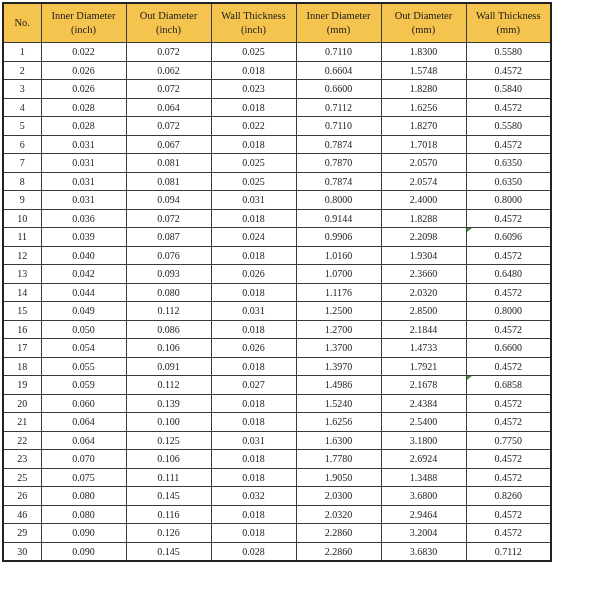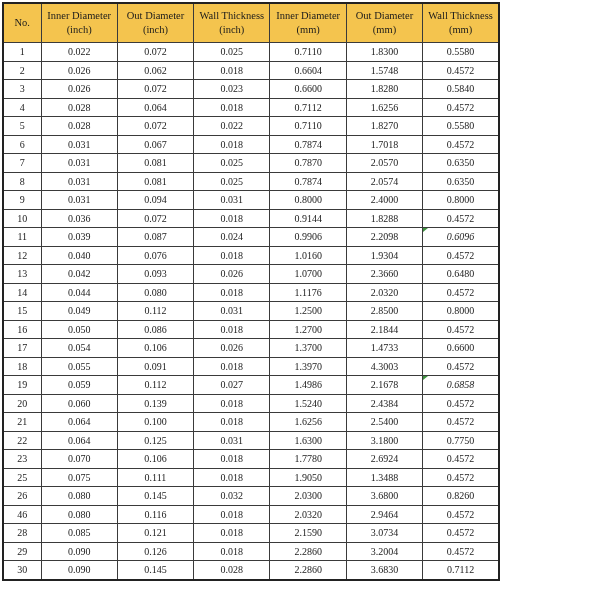--- a/index.html
+++ b/index.html
@@ -3,36 +3,36 @@
 <meta charset="utf-8">
 <style>
   html,body{margin:0;padding:0;}
   body{
     width:600px;height:600px;background:#ffffff;overflow:hidden;
     font-family:"Liberation Serif","DejaVu Serif",serif;
   }
   .page{width:600px;height:600px;}
   table{
     border-collapse:collapse;table-layout:fixed;
-    width:498px;margin:2px 0 0 2px;
+    width:550px;margin:2px 0 0 2px;
     color:var(--text-color,#1b1b1b);
     border:2px solid var(--outer-border,#222222);
     padding-left:46px;
   }
   col.col-no{width:38px;}
   th,td{
     border:1px solid var(--grid-color,#3a3a3a);
     text-align:center;vertical-align:middle;padding:0;overflow:hidden;
   }
   thead th{
     background:var(--header-bg,#F4C44E);
     height:38px;font-size:10.5px;font-weight:normal;line-height:1.35;
   }
   tbody td{height:17.5px;font-size:10px;}
-  td.mark{position:relative;font-style:italic;}
+  td.mark{position:relative;}
   td.mark::before{
     content:"";position:absolute;top:0;left:0;width:0;height:0;
     border-left:5px solid var(--mark-green,#3F9140);
     border-bottom:4px solid transparent;
   }
 </style>
 </head>
 <body>
 
 <div class="page">
@@ -230,21 +230,21 @@
           <td>1.3700</td>
           <td>1.4733</td>
           <td>0.6600</td>
         </tr>
         <tr>
           <td>18</td>
           <td>0.055</td>
           <td>0.091</td>
           <td>0.018</td>
           <td>1.3970</td>
-          <td>4.3003</td>
+          <td>1.7921</td>
           <td>0.4572</td>
         </tr>
         <tr>
           <td>19</td>
           <td>0.059</td>
           <td>0.112</td>
           <td>0.027</td>
           <td>1.4986</td>
           <td>2.1678</td>
           <td class="mark">0.6858</td>
@@ -306,29 +306,20 @@
         <tr>
           <td>46</td>
           <td>0.080</td>
           <td>0.116</td>
           <td>0.018</td>
           <td>2.0320</td>
           <td>2.9464</td>
           <td>0.4572</td>
         </tr>
         <tr>
-          <td>28</td>
-          <td>0.085</td>
-          <td>0.121</td>
-          <td>0.018</td>
-          <td>2.1590</td>
-          <td>3.0734</td>
-          <td>0.4572</td>
-        </tr>
-        <tr>
           <td>29</td>
           <td>0.090</td>
           <td>0.126</td>
           <td>0.018</td>
           <td>2.2860</td>
           <td>3.2004</td>
           <td>0.4572</td>
         </tr>
         <tr>
           <td>30</td>

